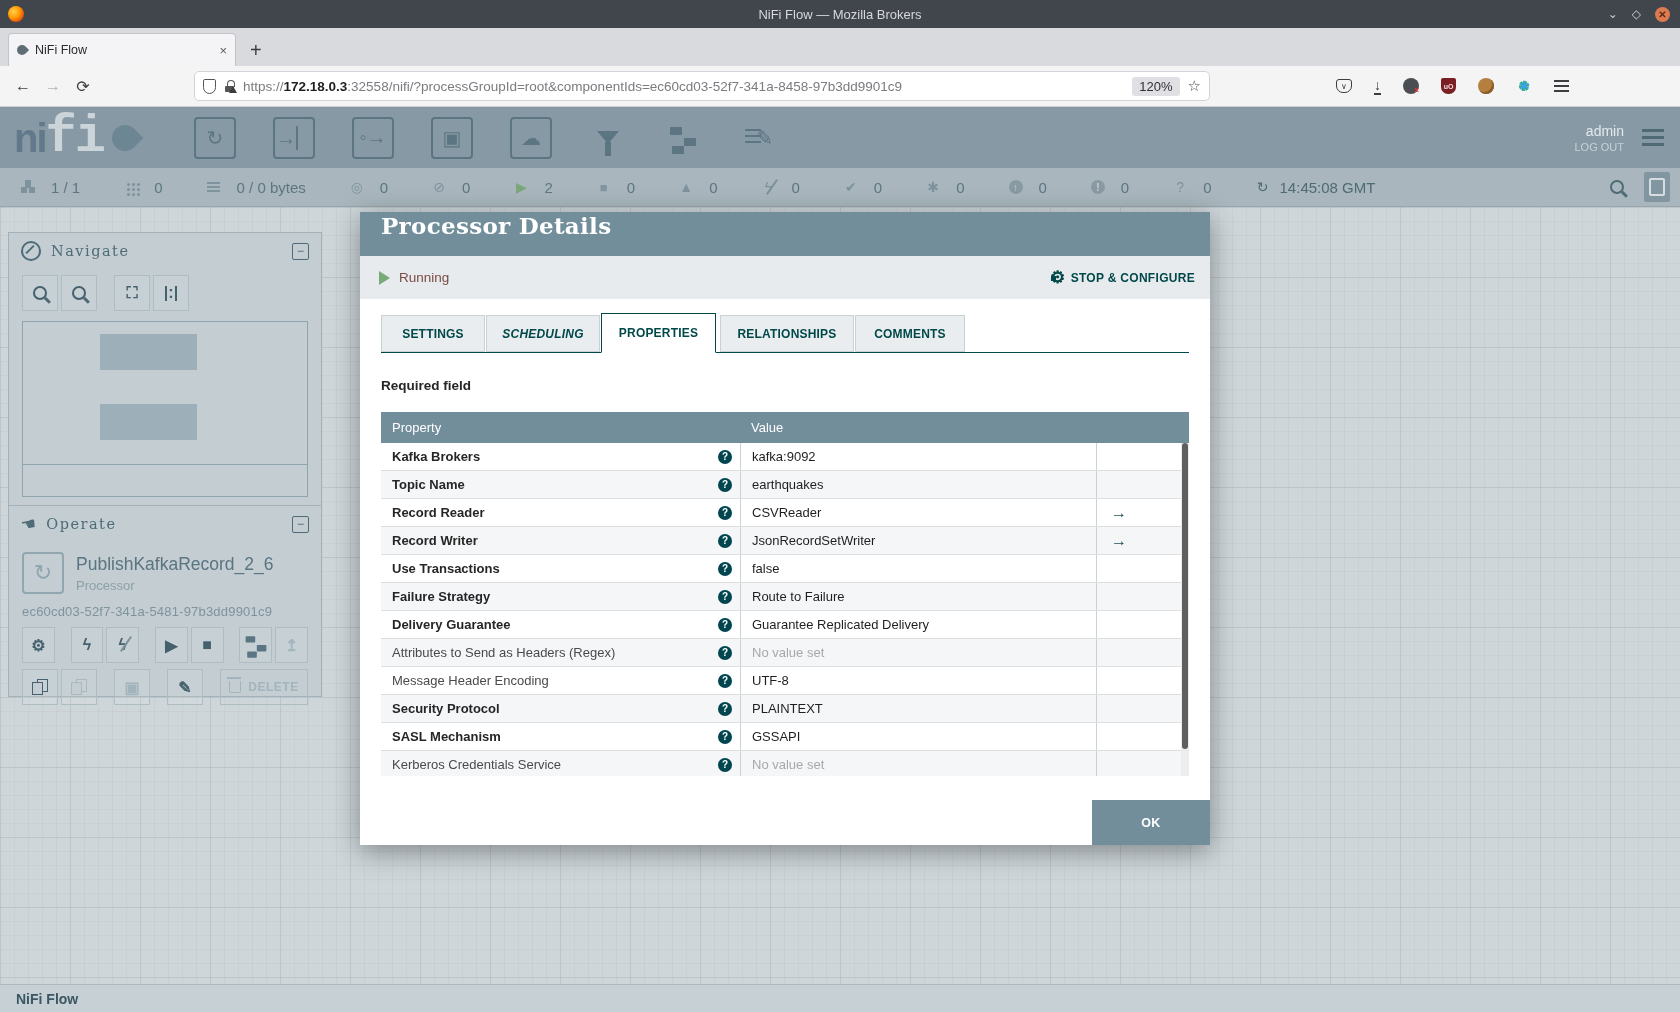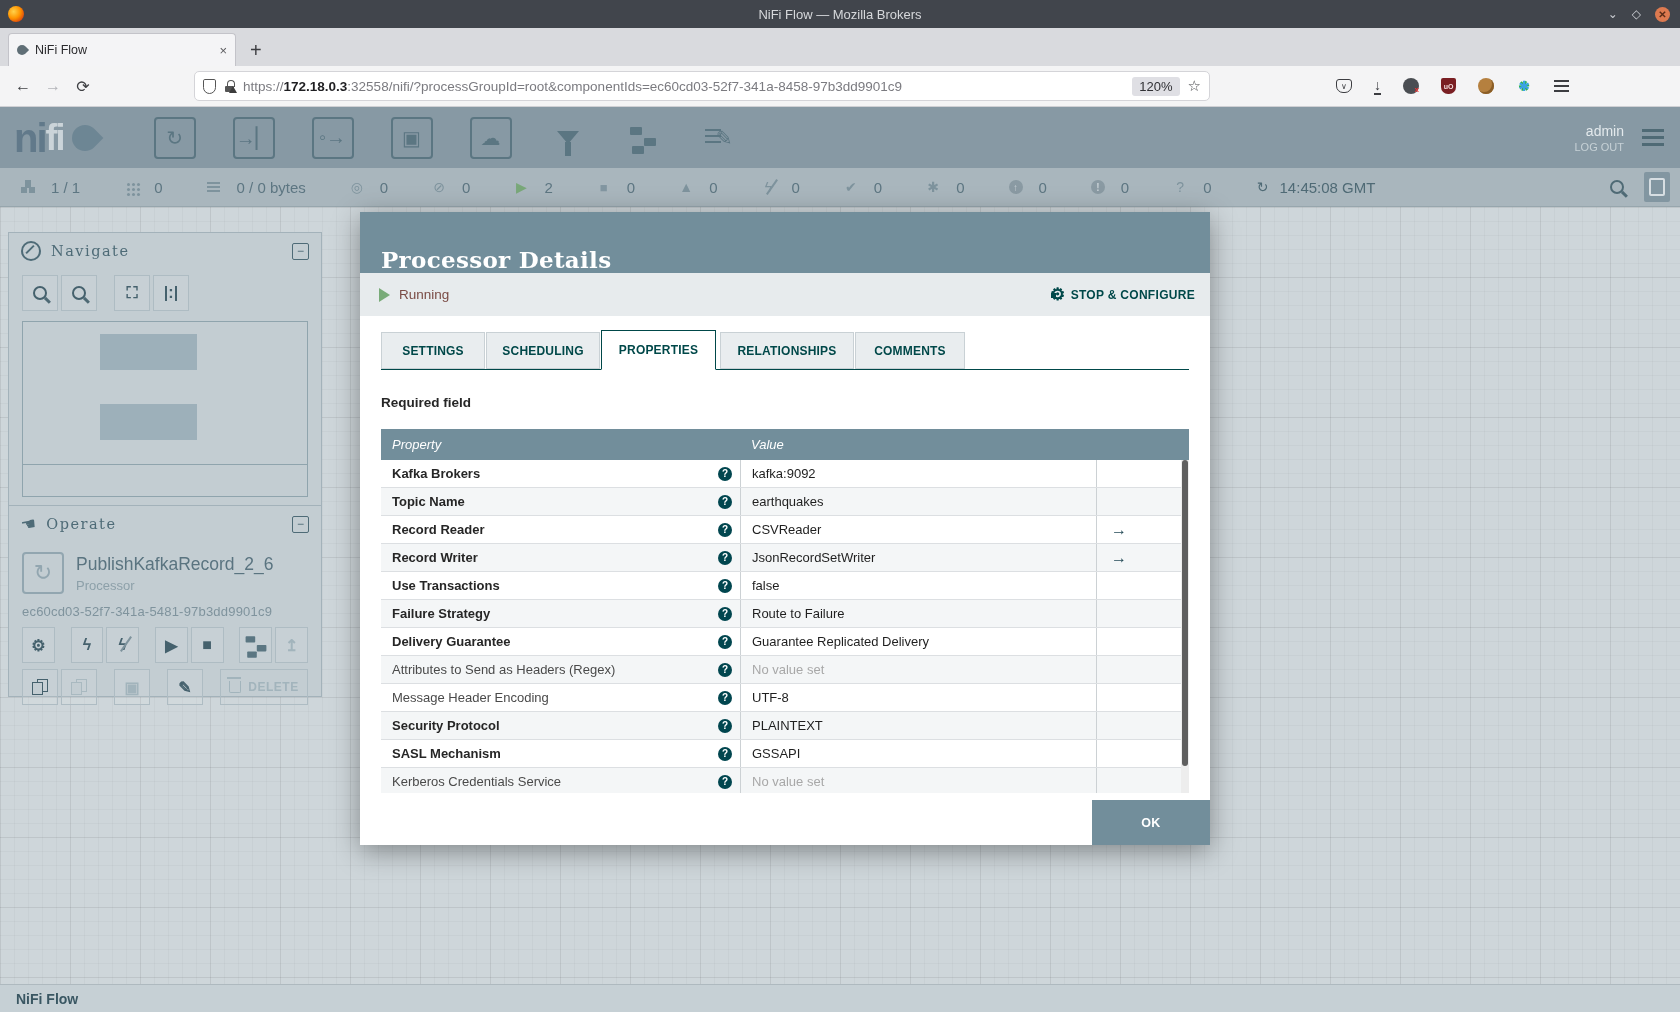--- a/index.html
+++ b/index.html
@@ -49,21 +49,21 @@
   .ext4{position:relative;width:16px;height:16px;}
   .ext4 span{position:absolute;inset:0;text-align:center;font-size:14px;line-height:16px;}
   .ext4 .a{color:#2bb24c;transform:rotate(22deg);}
   .ext4 .b{color:#3aa3e3;}
   .burger{width:15px;height:2px;background:#3c3d41;box-shadow:0 5px 0 #3c3d41,0 10px 0 #3c3d41;margin-top:-10px;}
 
   
   .nf-header{position:absolute;top:107px;left:0;right:0;height:61px;background:#8799a4;display:flex;align-items:center;}
   .nf-logo{display:flex;align-items:center;margin-left:14px;}
   .nf-logo .t1{font-size:40px;font-weight:bold;letter-spacing:-2px;color:#61798a;line-height:1;}
-  .nf-logo .t2{font-size:36px;font-weight:bold;letter-spacing:-2px;color:#cbd4d9;line-height:1;}
+  .nf-logo .t2{font-size:52px;font-weight:bold;letter-spacing:-2px;color:#cbd4d9;line-height:1;font-family:Liberation Mono, monospace;}
   .nf-drop{width:26px;height:26px;background:#6d8694;border-radius:50% 50% 50% 0;transform:rotate(-135deg);margin-left:8px;}
   .nf-tools{display:flex;align-items:center;gap:37px;margin-left:56px;color:#5b7682;}
   .nf-tool{width:38px;height:38px;border:2.5px solid #5b7682;border-radius:4px;display:flex;align-items:center;justify-content:center;font-size:20px;}
   .nf-tool.noborder{border:none;font-size:30px;}
   .funnel{width:0;height:0;border-left:11px solid transparent;border-right:11px solid transparent;border-top:13px solid #5b7682;position:relative;}
   .funnel::after{content:'';position:absolute;left:-3px;top:-2px;width:6px;height:14px;background:#5b7682;}
   .sq2{position:relative;width:26px;height:22px;}
   .sq2::before{content:'';position:absolute;left:0;top:0;width:12px;height:8px;background:#5b7682;border-radius:1px;}
   .sq2::after{content:'';position:absolute;right:0;top:11px;width:12px;height:8px;background:#5b7682;border-radius:1px;box-shadow:-12px 8px 0 #5b7682;}
   .lbl-icon{position:relative;width:26px;height:22px;}
@@ -133,41 +133,41 @@
   .trash::before{content:'';position:absolute;top:-4px;left:-3px;width:14px;height:2px;background:currentColor;}
   .del-btn{width:86px;height:34px;border:1px solid #aebcc3;display:flex;align-items:center;justify-content:center;gap:7px;
     color:#a2b4bc;font-size:12px;font-weight:bold;letter-spacing:.5px;}
 
   .breadcrumb-bar{position:absolute;left:0;right:0;bottom:0;height:27px;background:#c6d0d5;border-top:1px solid #aeb9bf;
     display:flex;align-items:center;padding-left:16px;font-size:14px;color:#3a5763;font-weight:bold;}
 
   
   .dialog{position:absolute;left:360px;top:212px;width:850px;height:633px;background:#ffffff;
     box-shadow:0 6px 26px rgba(0,0,0,.38);display:flex;flex-direction:column;}
-  .dlg-header{height:61px;background:#728e9b;display:flex;align-items:flex-end;padding-left:21px;}
+  .dlg-header{height:44px;background:#728e9b;display:flex;align-items:flex-start;padding-left:21px;}
   .dlg-title{font-family:"DejaVu Serif",serif;font-weight:bold;font-size:23px;color:#ffffff;letter-spacing:.3px;}
   .dlg-status{height:43px;background:#e7ebed;display:flex;align-items:center;padding:0 15px 0 19px;}
   .run-tri{width:0;height:0;border-top:7px solid transparent;border-bottom:7px solid transparent;border-left:11px solid #79ab79;margin-right:9px;}
   .run-text{font-size:13.5px;color:#7a4b45;}
   .stopcfg{margin-left:auto;display:flex;align-items:center;gap:5px;color:#004849;font-size:12px;font-weight:bold;letter-spacing:.3px;}
   .gearstop{position:relative;font-size:17px;line-height:1;}
   .gearstop::after{content:'';position:absolute;left:1px;top:7px;width:5px;height:5px;background:#004849;}
   .dlg-body{flex:1;padding:14px 21px 0;position:relative;}
   .tabs{display:flex;border-bottom:1px solid #004849;height:39px;align-items:flex-end;}
   .dtab{height:37px;box-sizing:border-box;background:#e9edef;border:1px solid #c9d1d5;display:flex;align-items:center;justify-content:center;
     font-size:12px;font-weight:bold;color:#004849;letter-spacing:.2px;}
   .dtab:nth-child(1){width:104px;}
-  .dtab:nth-child(2){width:114px;margin-left:1px;}
+  .dtab:nth-child(2){width:114px;margin-left:1px;font-style:italic;}
   .dtab:nth-child(3){width:115px;margin-left:1px;}
   .dtab:nth-child(4){width:134px;margin-left:4px;}
   .dtab:nth-child(5){width:110px;margin-left:1px;}
   .dtab.active{background:#ffffff;border-color:#004849;height:40px;margin-bottom:-1px;border-bottom:1px solid #ffffff;}
   .req-note{margin:25px 0 19px;font-size:13.5px;font-weight:bold;color:#262626;}
   .ptable{position:relative;width:808px;height:364px;overflow:hidden;}
-  .thead{display:grid;grid-template-columns:359px 1fr;height:31px;background:#728e9b;color:#ffffff;font-size:13px;align-items:center;font-style:italic;}
+  .thead{display:grid;grid-template-columns:359px 1fr;height:31px;background:#728e9b;color:#ffffff;font-size:13px;align-items:center;}
   .thead div{padding-left:11px;}
   .prows{position:relative;}
   .prow{display:grid;grid-template-columns:359px 356px 85px;height:27px;border-bottom:1px solid #dcdfe2;background:#ffffff;align-items:center;font-size:13px;}
   .prow.alt{background:#f4f6f7;}
   .pcell{display:flex;align-items:center;height:100%;padding:0 8px 0 11px;}
   .plabel{color:#4a4a4a;}
   .plabel.req{font-weight:bold;color:#262626;}
   .help{margin-left:auto;width:14px;height:14px;border-radius:50%;background:#01464f;color:#fff;font-size:10px;font-weight:bold;
     display:flex;align-items:center;justify-content:center;}
   .vcell{height:100%;display:flex;align-items:center;padding-left:11px;border-left:1px solid #ccd1d4;color:#1f1f1f;}

